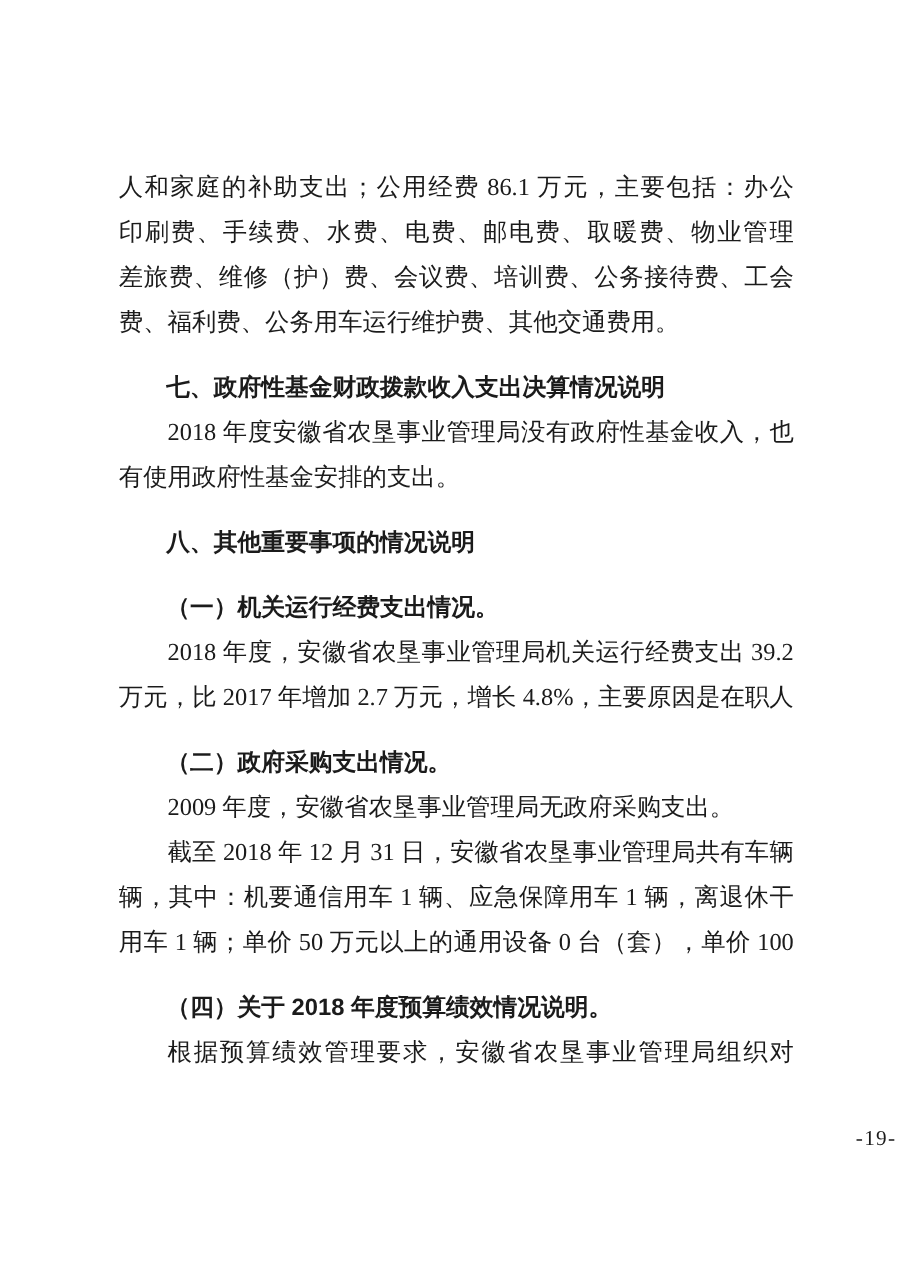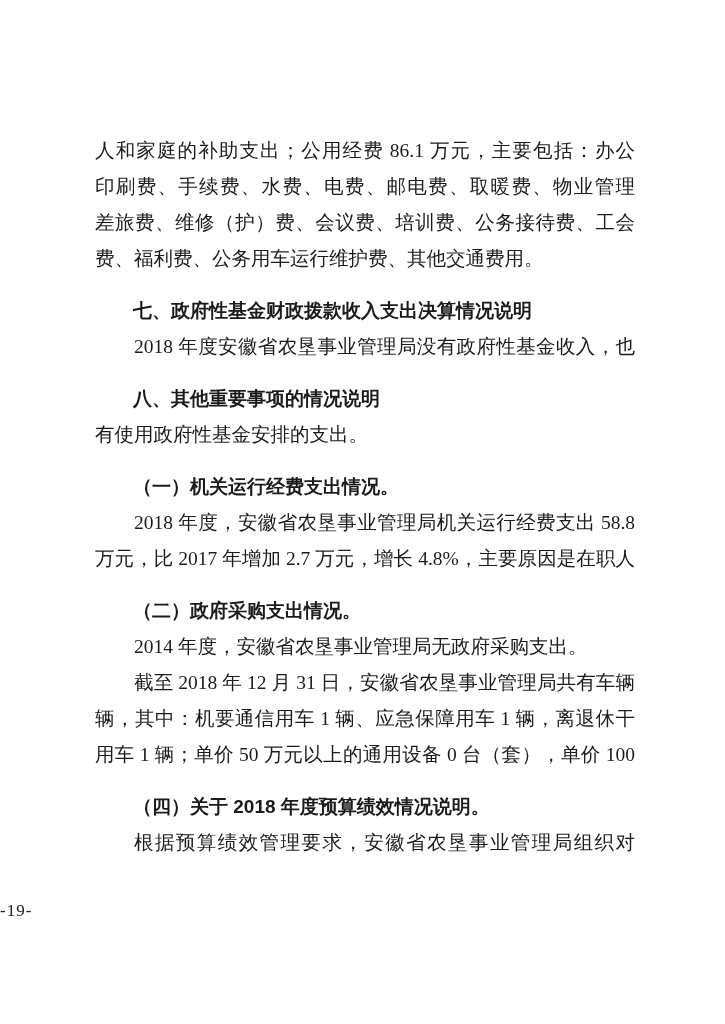--- a/index.html
+++ b/index.html
@@ -41,44 +41,44 @@
       font-family: "Liberation Sans", "DejaVu Sans", sans-serif;
       font-weight: bold;
       font-size: 19px;
       margin-top: 16px;
     }
     .footer {
       position: absolute;
       top: 899px;
       left: 0;
       width: 717px;
-      text-align: left;
+      text-align: right;
       font-size: 17px;
       line-height: 24px;
       letter-spacing: 1px;
     }
   </style>
 </head>
 <body>
 
 <div class="page">
   <div class="content">
     <div class="line fill">人和家庭的补助支出；公用经费 86.1 万元，主要包括：办公费、</div>
     <div class="line fill">印刷费、手续费、水费、电费、邮电费、取暖费、物业管理费、</div>
     <div class="line fill">差旅费、维修（护）费、会议费、培训费、公务接待费、工会经</div>
     <div class="line">费、福利费、公务用车运行维护费、其他交通费用。</div>
     <div class="line heading indent">七、政府性基金财政拨款收入支出决算情况说明</div>
     <div class="line fill indent">2018 年度安徽省农垦事业管理局没有政府性基金收入，也没</div>
+    <div class="line">有使用政府性基金安排的支出。</div>
     <div class="line heading indent">八、其他重要事项的情况说明</div>
-    <div class="line">有使用政府性基金安排的支出。</div>
     <div class="line heading indent">（一）机关运行经费支出情况。</div>
-    <div class="line fill indent">2018 年度，安徽省农垦事业管理局机关运行经费支出 58.8</div>
+    <div class="line fill indent">2018 年度，安徽省农垦事业管理局机关运行经费支出 39.2</div>
     <div class="line fill">万元，比 2017 年增加 2.7 万元，增长 4.8%，主要原因是在职人</div>
     <div class="line heading indent">（二）政府采购支出情况。</div>
-    <div class="line indent">2014 年度，安徽省农垦事业管理局无政府采购支出。</div>
+    <div class="line indent">2009 年度，安徽省农垦事业管理局无政府采购支出。</div>
     <div class="line fill indent">截至 2018 年 12 月 31 日，安徽省农垦事业管理局共有车辆 3</div>
     <div class="line fill">辆，其中：机要通信用车 1 辆、应急保障用车 1 辆，离退休干部</div>
     <div class="line fill">用车 1 辆；单价 50 万元以上的通用设备 0 台（套），单价 100</div>
     <div class="line heading indent">（四）关于 2018 年度预算绩效情况说明。</div>
     <div class="line fill indent">根据预算绩效管理要求，安徽省农垦事业管理局组织对 2018</div>
   </div>
   <div class="footer">-19-</div>
 </div>
 
 </body></html>

